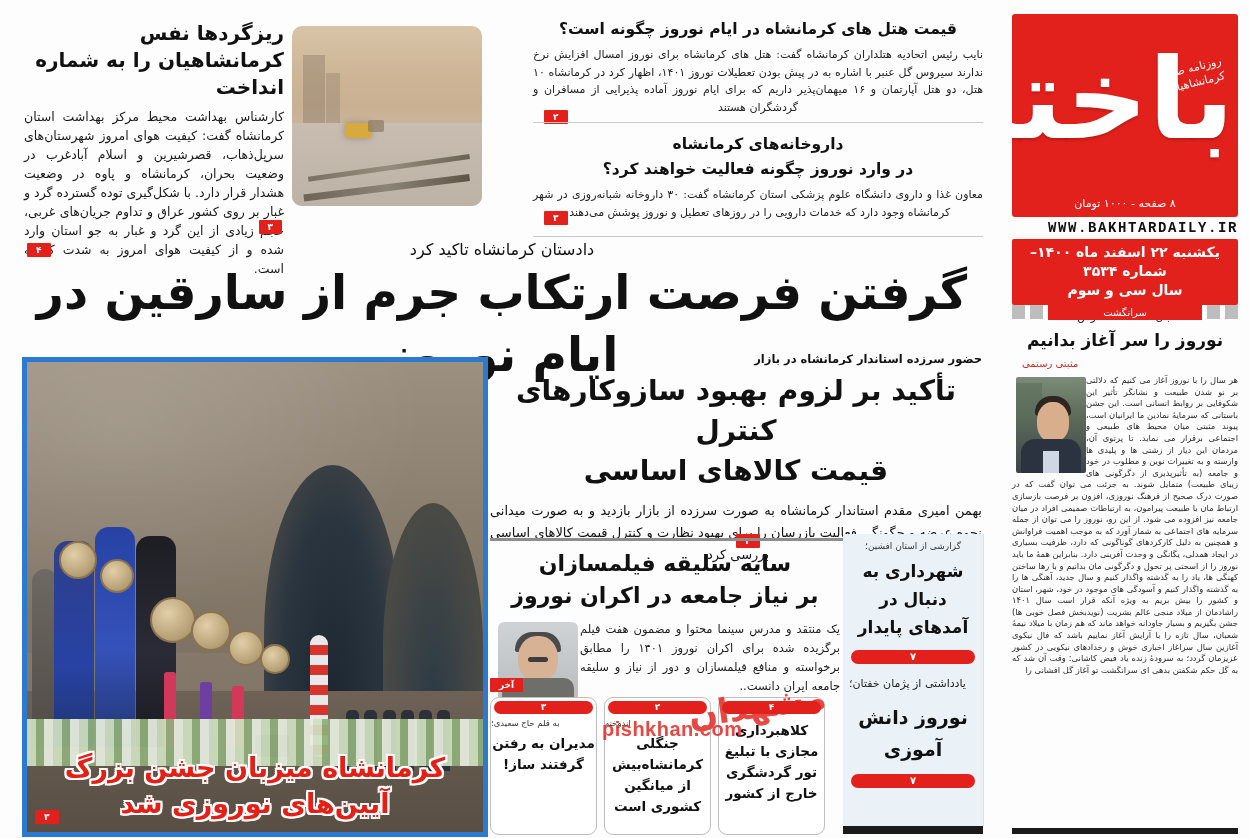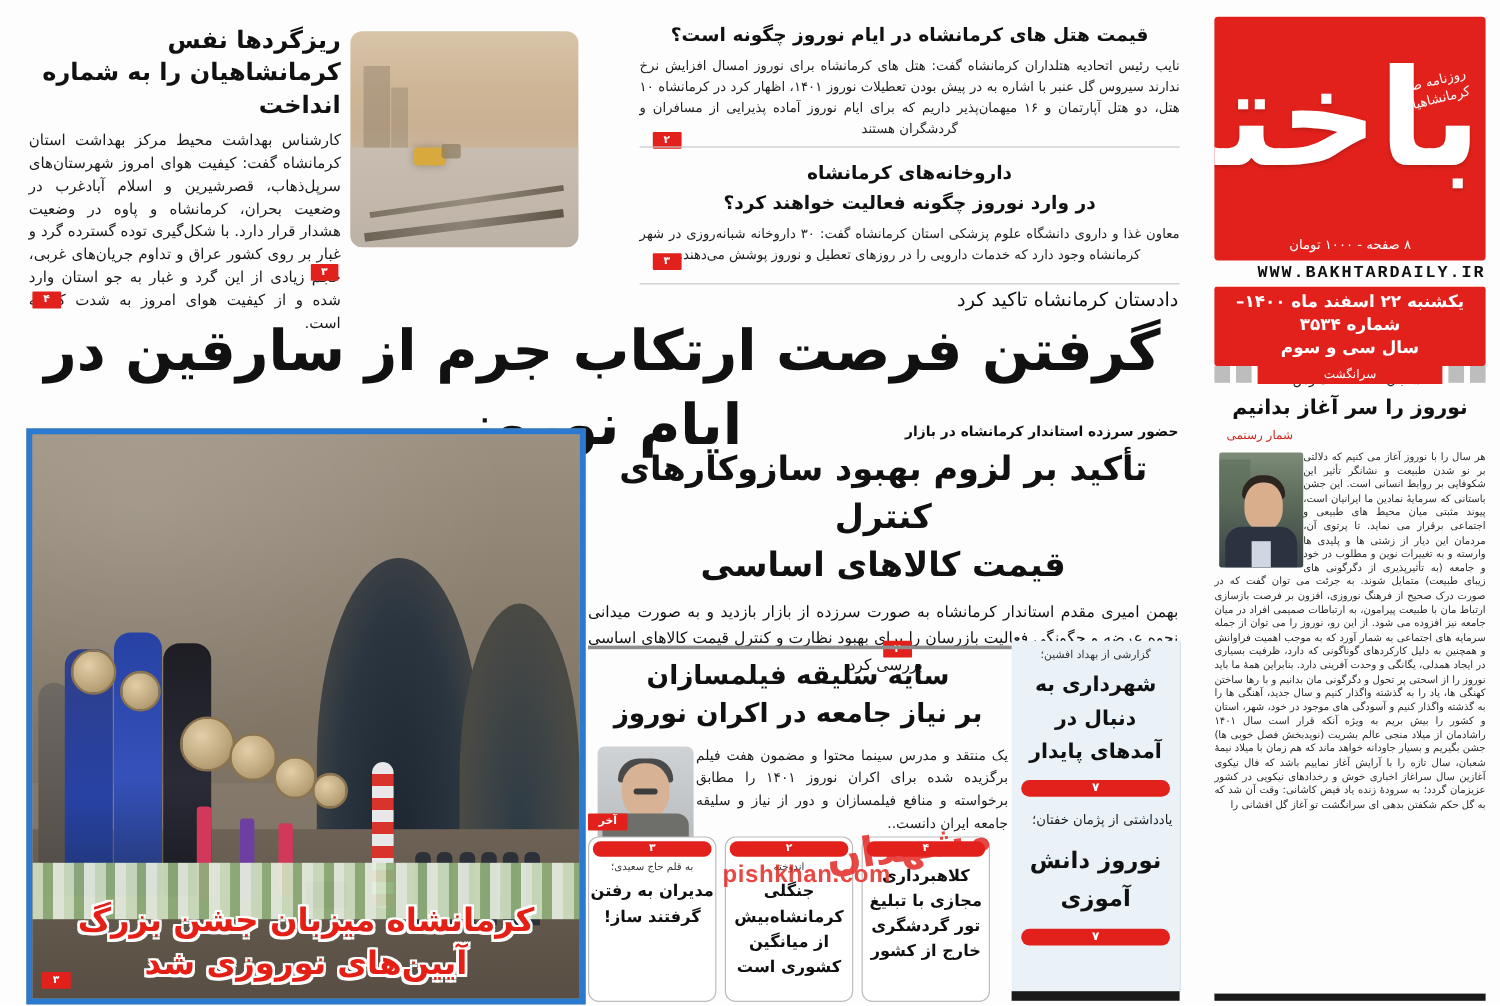--- a/index.html
+++ b/index.html
@@ -5,21 +5,21 @@
   html,body{margin:0;padding:0;background:#ffffff;}
   body{
     width:1250px;height:838px;overflow:hidden;position:relative;
     font-family:"DejaVu Sans","Liberation Sans",sans-serif;
     color:#111;
   }
   .page{position:absolute;inset:0;background:#fdfdfd;}
 
   
   .rtl{direction:rtl;unicode-bidi:isolate;}
-  .ctr{}
+  .ctr{text-align:center;}
   .badge{
     display:inline-block;background:#e2211c;color:#fff;
     font-size:9px;line-height:12px;padding:1px 9px;font-weight:bold;
     border-radius:1px;letter-spacing:0;
   }
   .badge-wide{
     display:block;background:#e2211c;color:#fff;text-align:center;
     font-size:10px;line-height:14px;font-weight:bold;border-radius:7px;
   }
 
@@ -223,30 +223,30 @@
   #film-pg{position:absolute;left:0;top:130px;}
 
   
   #side-blue{
     position:absolute;left:843px;top:534px;width:140px;height:292px;
     background:#eaf2f8;border-right:1px solid #d6e3ec;
   }
   #side-blue .kick{font-size:9px;text-align:center;margin:7px 6px 6px;color:#333;}
   #side-blue h4{margin:0 6px;font-size:17px;line-height:28px;font-weight:bold;text-align:center;}
   #side-blue .bar{margin:9px 8px 11px;}
-  #side-blue .kick2{font-size:11px;line-height:18px;text-align:right;margin:0 6px 8px;color:#222;}
+  #side-blue .kick2{font-size:11px;line-height:18px;text-align:left;margin:0 6px 8px;color:#222;}
 
   
   .minibox{
     position:absolute;top:697px;width:105px;height:136px;background:#fff;
     border:1.5px solid #bdbdbd;border-radius:9px;overflow:hidden;
   }
   .minibox .cap{display:block;background:#e2211c;color:#fff;font-size:9px;line-height:13px;text-align:center;
     margin:3px 3px 0;border-radius:7px;font-weight:bold;}
-  .minibox .sub{font-size:8.5px;line-height:12px;text-align:center;color:#333;margin-top:3px;}
+  .minibox .sub{font-size:8.5px;line-height:12px;text-align:left;color:#333;margin-top:3px;}
   .minibox .ttl{font-size:13.5px;line-height:21px;text-align:center;font-weight:bold;margin-top:4px;}
   #mini-3{left:490px;}
   #mini-2{left:604px;}
   #mini-4{left:718px;}
   #watermark{
     position:absolute;left:596px;top:690px;width:230px;height:70px;pointer-events:none;
     color:#e2211c;font-weight:bold;opacity:.82;
   }
   #wm-fa{position:absolute;right:0;top:-4px;font-size:34px;transform:rotate(-8deg);}
   #wm-en{position:absolute;left:6px;top:28px;font-size:20px;letter-spacing:.5px;
@@ -310,21 +310,21 @@
 
   <div id="editorial" class="rtl">
     <div id="edi-head">
       <span class="grey g1"></span>
       <span class="grey g2"></span>
       <span class="lbl">سرانگشت</span>
       <span class="grey g3"></span>
       <span class="grey g4"></span>
     </div>
     <h3 id="edi-title">نوروز را سر آغاز بدانیم</h3>
-    <div id="edi-author">شمار رستمی</div>
+    <div id="edi-author">مثبتی رستمی</div>
     <div id="edi-body">
       <div id="edi-photo">
         <div class="shelf"></div>
           <div class="hair"></div>
           <div class="face"></div>
         <div class="torso"></div>
           <div class="shirt"></div>
       </div>
       <div id="edi-text">هر سال را با نوروز آغاز می کنیم که دلالتی بر نو شدن طبیعت و نشانگر تأثیر این شکوفایی بر روابط انسانی است. این جشن باستانی که سرمایهٔ نمادین ما ایرانیان است، پیوند مثبتی میان محیط های طبیعی و اجتماعی برقرار می نماید. تا پرتوی آن، مردمان این دیار از زشتی ها و پلیدی ها وارسته و به تغییرات نوین و مطلوب در خود و جامعه (به تأثیرپذیری از دگرگونی های زیبای طبیعت) متمایل شوند. به جرئت می توان گفت که در صورت درک صحیح از فرهنگ نوروزی، افزون بر فرصت بازسازی ارتباط مان با طبیعت پیرامون، به ارتباطات صمیمی افراد در میان جامعه نیز افزوده می شود. از این رو، نوروز را می توان از جمله سرمایه های اجتماعی به شمار آورد که به موجب اهمیت فراوانش و همچنین به دلیل کارکردهای گوناگونی که دارد، ظرفیت بسیاری در ایجاد همدلی، یگانگی و وحدت آفرینی دارد. بنابراین همهٔ ما باید نوروز را از اسحتی پر تحول و دگرگونی مان بدانیم و با رها ساختن کهنگی ها، یاد را به گذشته واگذار کنیم و سال جدید، آهنگی ها را به گذشته واگذار کنیم و آسودگی های موجود در خود، شهر، استان و کشور را بیش بریم به ویژه آنکه قرار است سال ۱۴۰۱ راشادمان از میلاد منجی عالم بشریت (نویدبخش فصل خوبی ها) جشن بگیریم و بسیار جاودانه خواهد ماند که هم زمان با میلاد نیمهٔ شعبان، سال تازه را با آرایش آغاز نماییم باشد که فال نیکوی آغازین سال سراغاز اخباری خوش و رخدادهای نیکویی در کشور عزیزمان گردد؛ به سرودهٔ زنده یاد فیض کاشانی:  وقت آن شد که به گل حکم شکفتن بدهی ای سرانگشت تو آغاز گل افشانی را</div>
     </div>
@@ -387,21 +387,21 @@
           <div class="face"></div>
           <div class="stache"></div>
           <div class="torso"></div>
       </div>
       <div id="film-text">یک منتقد و مدرس سینما محتوا و مضمون هفت فیلم برگزیده شده برای اکران نوروز ۱۴۰۱ را مطابق برخواسته و منافع فیلمسازان و دور از نیاز و سلیقه جامعه ایران دانست..</div>
     </div>
     <span class="badge" id="film-pg">آخر</span>
   </div>
 
   <div id="side-blue" class="rtl">
-    <div class="kick">گزارشی از بهداد افشین؛</div>
+    <div class="kick">گزارشی از استان افشین؛</div>
     <h4>شهرداری به دنبال در آمدهای پایدار</h4>
     <span class="badge-wide bar">۷</span>
     <div class="kick2">یادداشتی از پژمان خفتان؛</div>
     <h4 style="font-size:19px;line-height:32px">نوروز دانش آموزی</h4>
     <span class="badge-wide bar">۷</span>
   </div>
   <div id="side-blue-bottom"></div>
 
   <div class="minibox rtl" id="mini-3">
     <span class="cap">۳</span>

